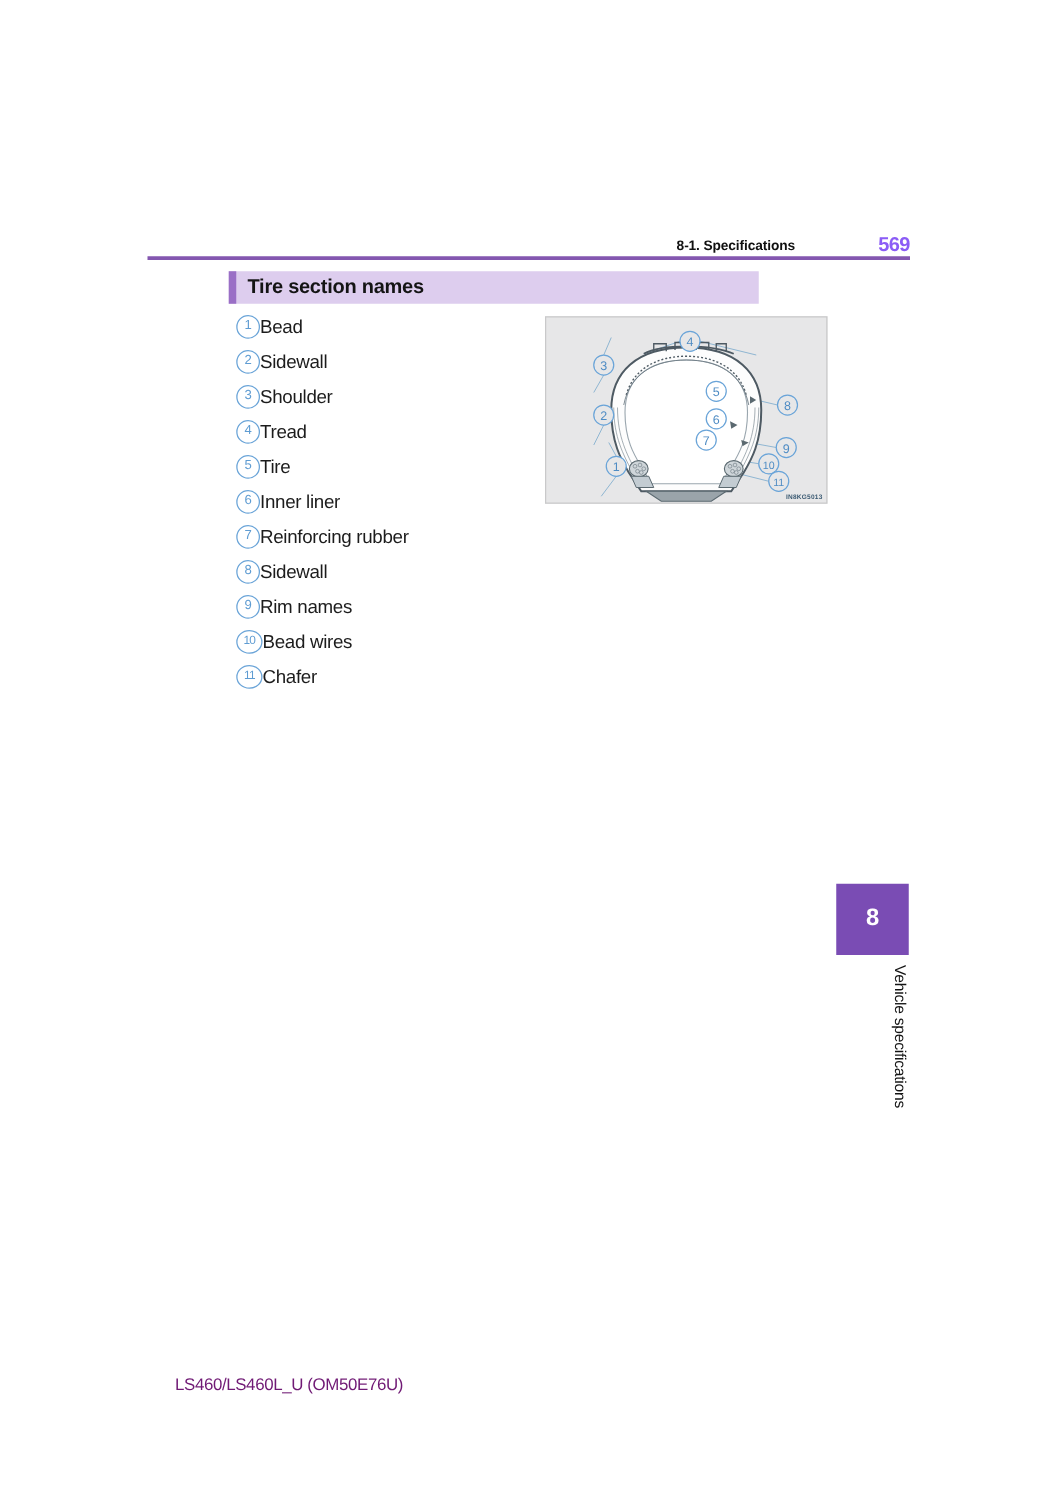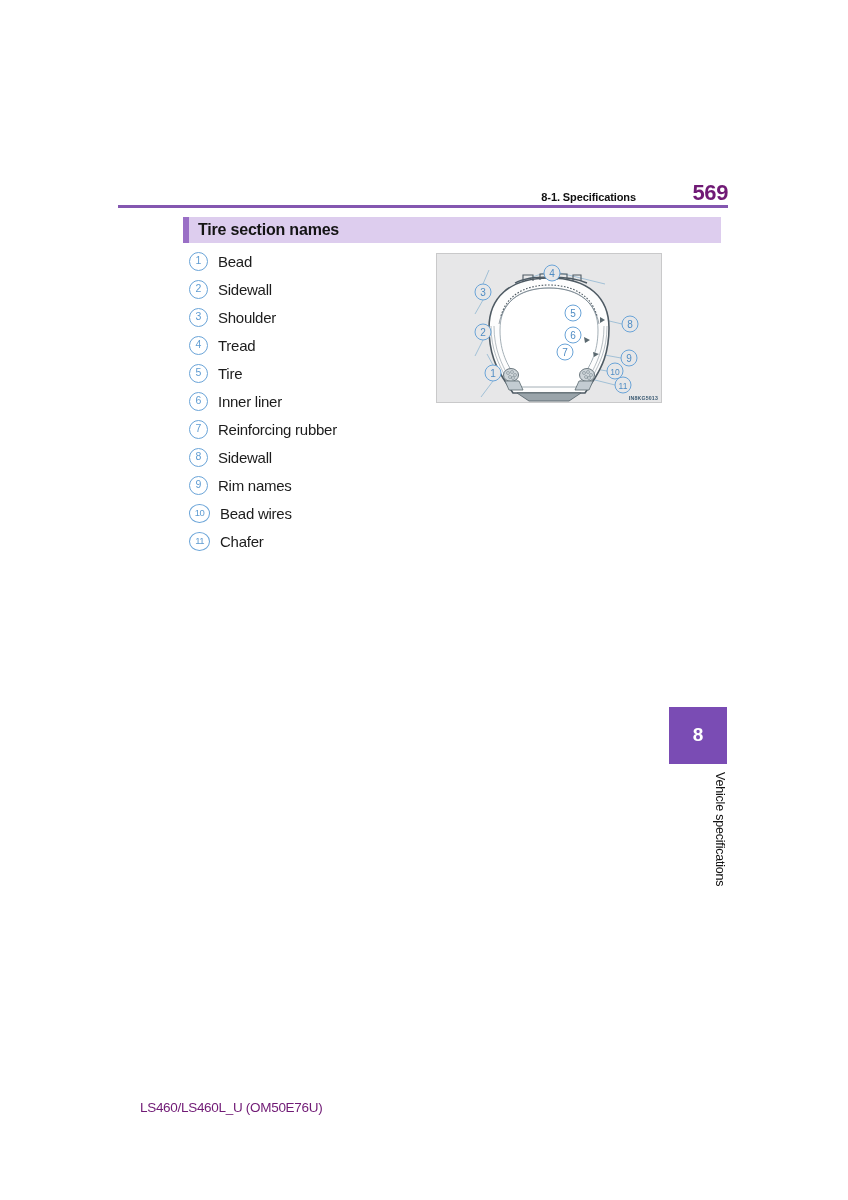--- a/index.html
+++ b/index.html
@@ -31,40 +31,40 @@
     font-size: 11px;
     font-weight: bold;
     letter-spacing: -0.1px;
     color: #101010;
     white-space: nowrap;
   }
   .header-pageno {
     position: absolute;
     right: 0px;
     bottom: -2px;
-    font-size: 22px;
+    font-size: 16px;
     font-weight: bold;
     letter-spacing: -0.4px;
-    color: #701a75;
+    color: #8b5cf6;
   }
   .header-rule {
     position: absolute;
     left: 118px;
     top: 205px;
     width: 610px;
     height: 2.5px;
     background: #8457b0;
   }
 
   
   .section-band {
     position: absolute;
     left: 183px;
     top: 217px;
-    width: 538px;
+    width: 424px;
     height: 26px;
     background: #ddcdee;
     display: flex;
     align-items: center;
   }
   .section-band-accent {
     width: 6px;
     height: 26px;
     background: #9a6fc6;
     flex: 0 0 auto;
@@ -103,21 +103,20 @@
     font-family: "Liberation Sans", sans-serif;
   }
   .num-circle.wide {
     width: 19px;
     height: 17px;
     border-radius: 50%;
     font-size: 9.5px;
     letter-spacing: -0.6px;
   }
   .item-label {
-    margin-left: 10px;
     font-size: 15px;
     letter-spacing: -0.25px;
     color: #1c1c1c;
     white-space: nowrap;
   }
 
   
   .diagram-panel {
     position: absolute;
     left: 436px;

